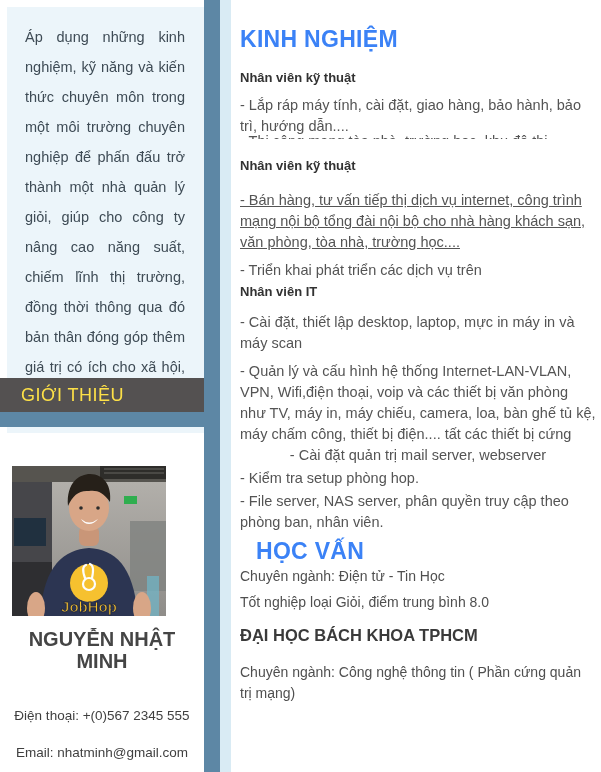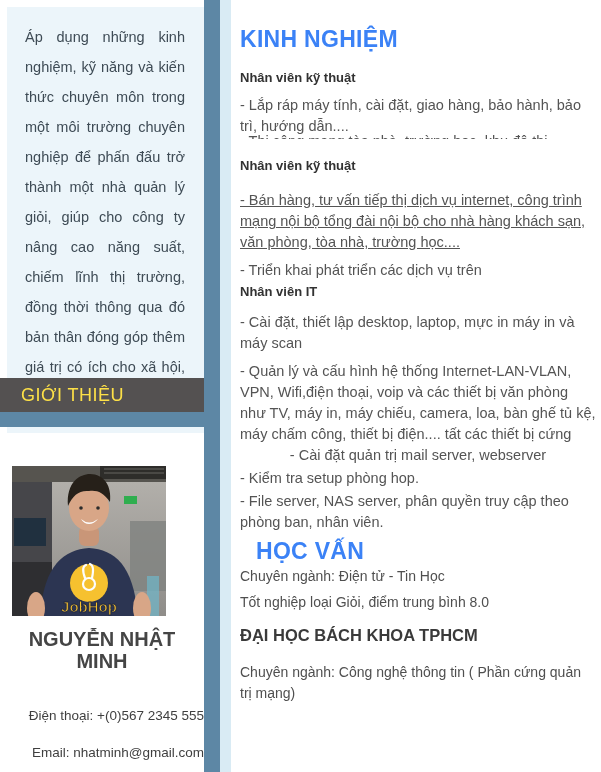--- a/index.html
+++ b/index.html
@@ -13,21 +13,21 @@
   .about-bar{position:absolute;left:0;top:378px;width:205px;height:34px;background:#545151;
              color:#fde047;font-size:18px;line-height:34px;padding-left:21px;box-sizing:border-box;
              letter-spacing:.5px;}
   .divider-band{position:absolute;left:0;top:412px;width:220px;height:15px;background:#5d87a5;}
   .v-bar{position:absolute;left:204px;top:0;width:16px;height:772px;background:#5d87a5;}
   .v-strip{position:absolute;left:220px;top:0;width:11px;height:772px;background:#d9ebf4;}
 
   .photo{position:absolute;left:12px;top:466px;width:180px;height:150px;overflow:hidden;}
   .profile-name{position:absolute;left:2px;top:628px;width:200px;text-align:center;
                 font-size:20px;font-weight:bold;color:#454545;line-height:22px;}
-  .contact{position:absolute;left:0;width:204px;text-align:right;font-size:13.5px;color:#3f3f3f;}
+  .contact{position:absolute;left:0;width:204px;text-align:center;font-size:13.5px;color:#3f3f3f;}
   .contact.phone{top:708px;}
   .contact.email{top:745px;}
 
   
   .main{position:absolute;left:240px;top:0;width:356px;}
   .h1{font-size:23px;font-weight:bold;color:#3b82f6;line-height:28px;letter-spacing:.3px;}
   .h1.exp{margin-top:25px;}
   .h1.edu{margin-top:4px;margin-left:16px;}
   .role{font-size:13px;font-weight:bold;color:#323232;line-height:19px;}
   .bullet{font-size:14.5px;color:#545454;line-height:21px;}

